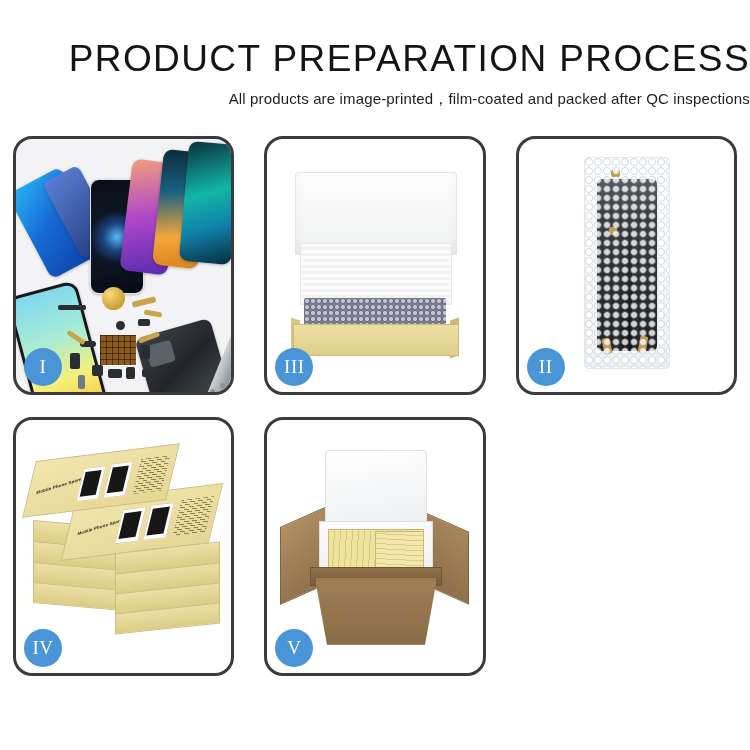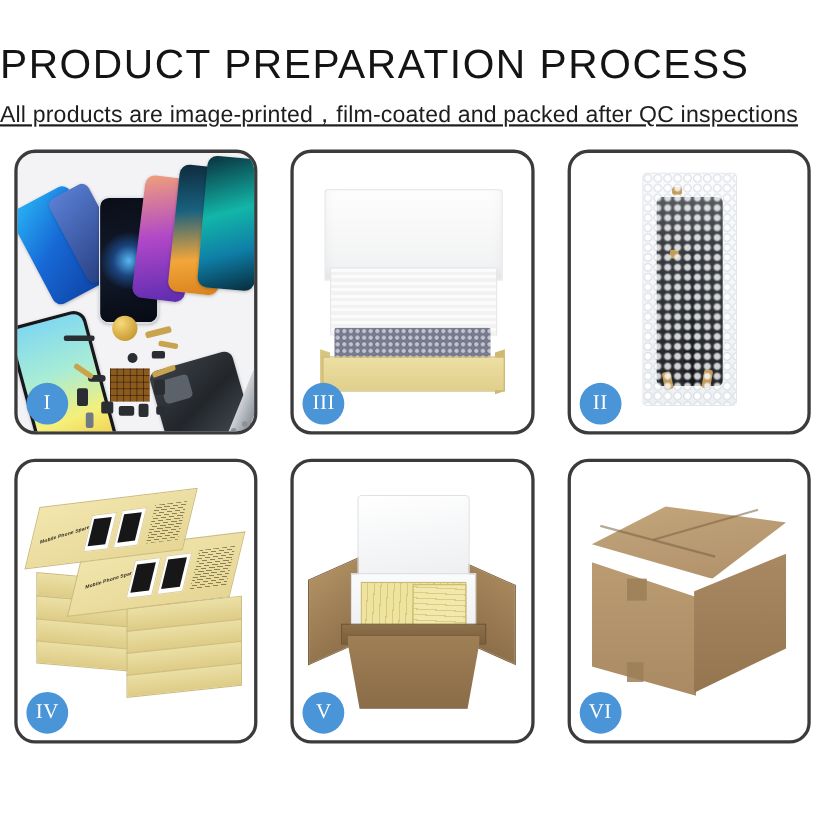--- a/index.html
+++ b/index.html
@@ -4,36 +4,35 @@
 <style>
   html,body{margin:0;padding:0;}
   body{
     width:750px;height:750px;
     background:#ffffff;
     font-family:"Liberation Sans", sans-serif;
     overflow:hidden;
     position:relative;
   }
   
-  #header{text-align:left;padding-top:40px;}
+  #header{text-align:right;padding-top:40px;}
   #page-title{
     font-size:37px;
     letter-spacing:1.4px;
     color:#141414;
     font-weight:400;
     line-height:1.05;
     white-space:nowrap;
   }
   #page-subtitle{
     margin-top:11px;
-    font-size:21px;
+    font-size:15px;
     color:#1d1d1d;
     letter-spacing:.15px;
     white-space:nowrap;
-    text-decoration:underline;
   }
   
   #grid{
     position:absolute;
     left:13px;top:136px;
     width:724px;height:540px;
     display:grid;
     grid-template-columns:repeat(3,1fr);
     grid-template-rows:repeat(2,1fr);
     column-gap:30px;
@@ -414,26 +413,14 @@
       <div class="c5-foamlid"></div>
       <div class="c5-foambox"></div>
       <div class="c5-inner"></div>
       <div class="c5-inner2"></div>
       <div class="c5-rim"></div>
       <div class="c5-body"></div>
     </div>
     <div class="badge">V</div>
   </div>
 
-  <div class="panel p6">
-    <div class="stage">
-      <div class="c6-top"></div>
-      <div class="c6-front"></div>
-      <div class="c6-side"></div>
-      <div class="c6-seam" style="left:12%;top:28%;width:50%;height:1.5px;transform:rotate(15deg);"></div>
-      <div class="c6-seam" style="left:34%;top:22%;width:46%;height:1.5px;transform:rotate(-16deg);"></div>
-      <div class="c6-tape" style="left:24%;top:42%;width:8%;height:8%;"></div>
-      <div class="c6-tape" style="left:24%;top:72%;width:7%;height:7%;"></div>
-    </div>
-    <div class="badge">VI</div>
-  </div>
 
 </div>
 
 </body></html>

